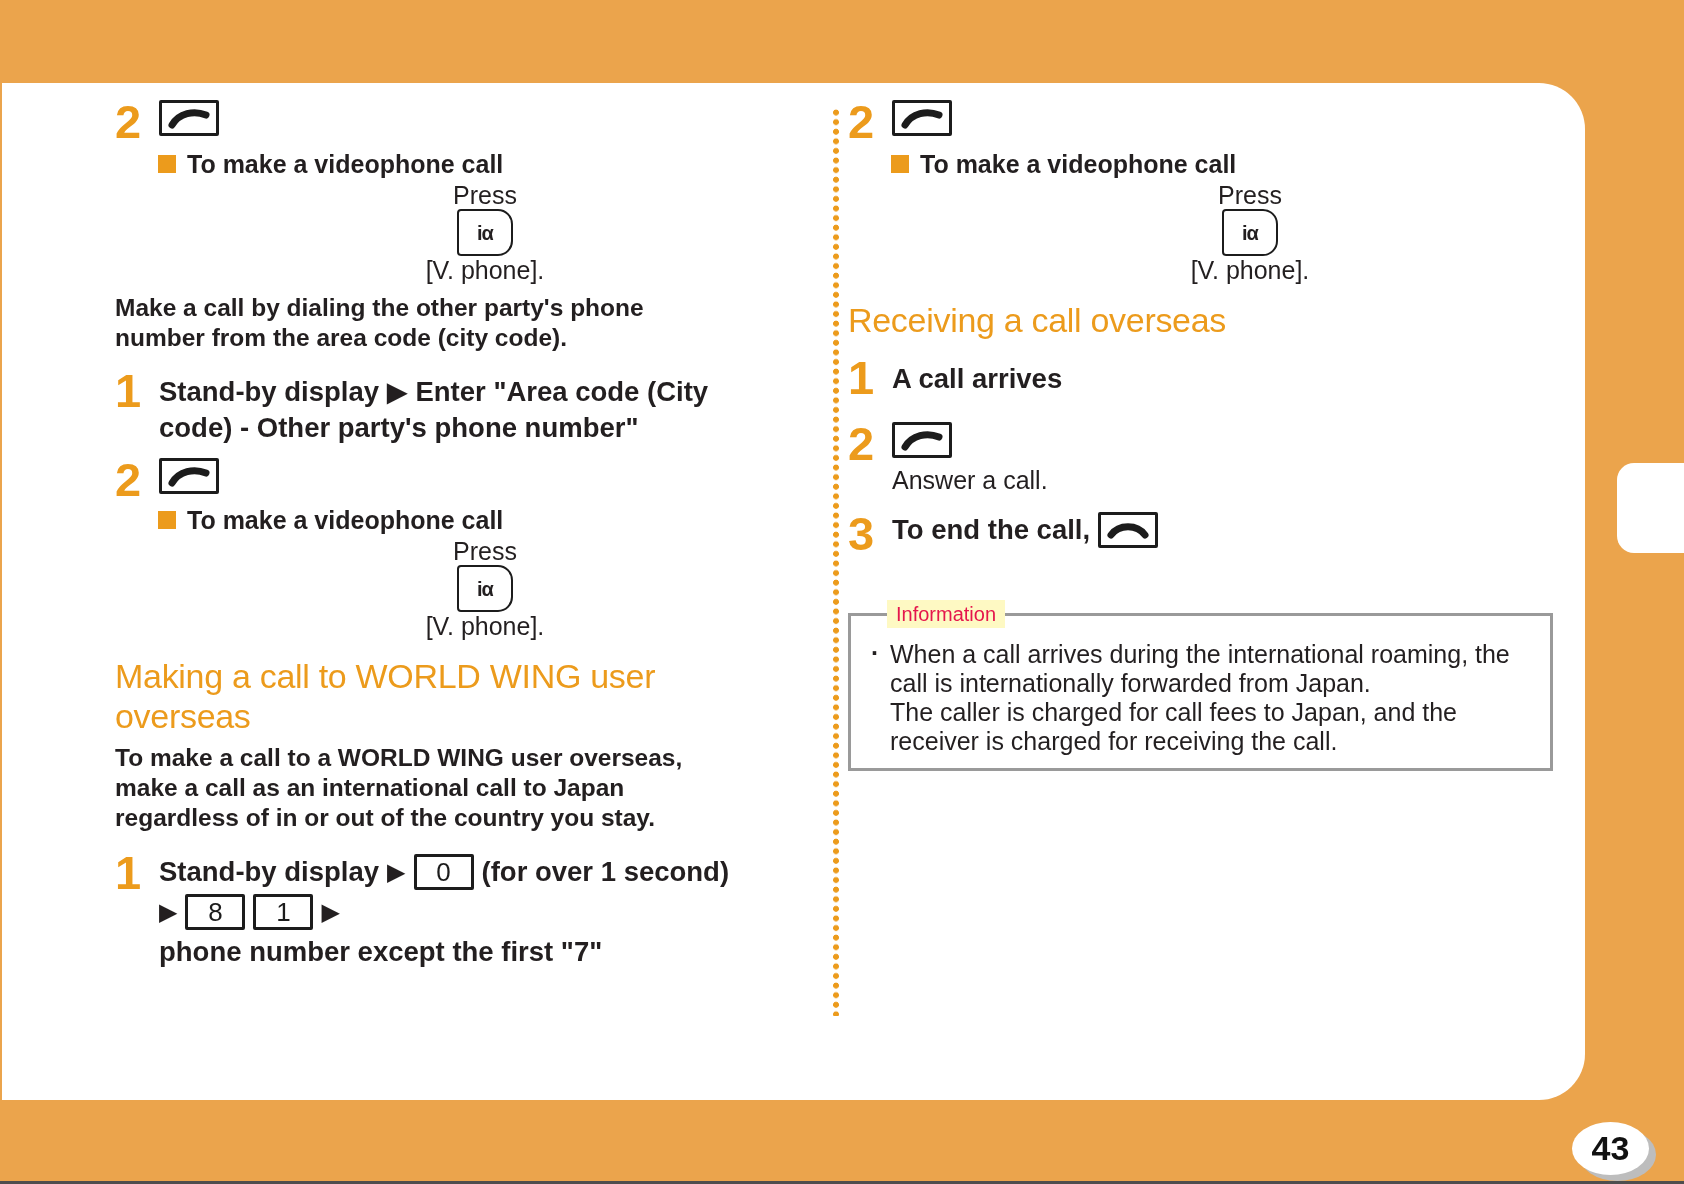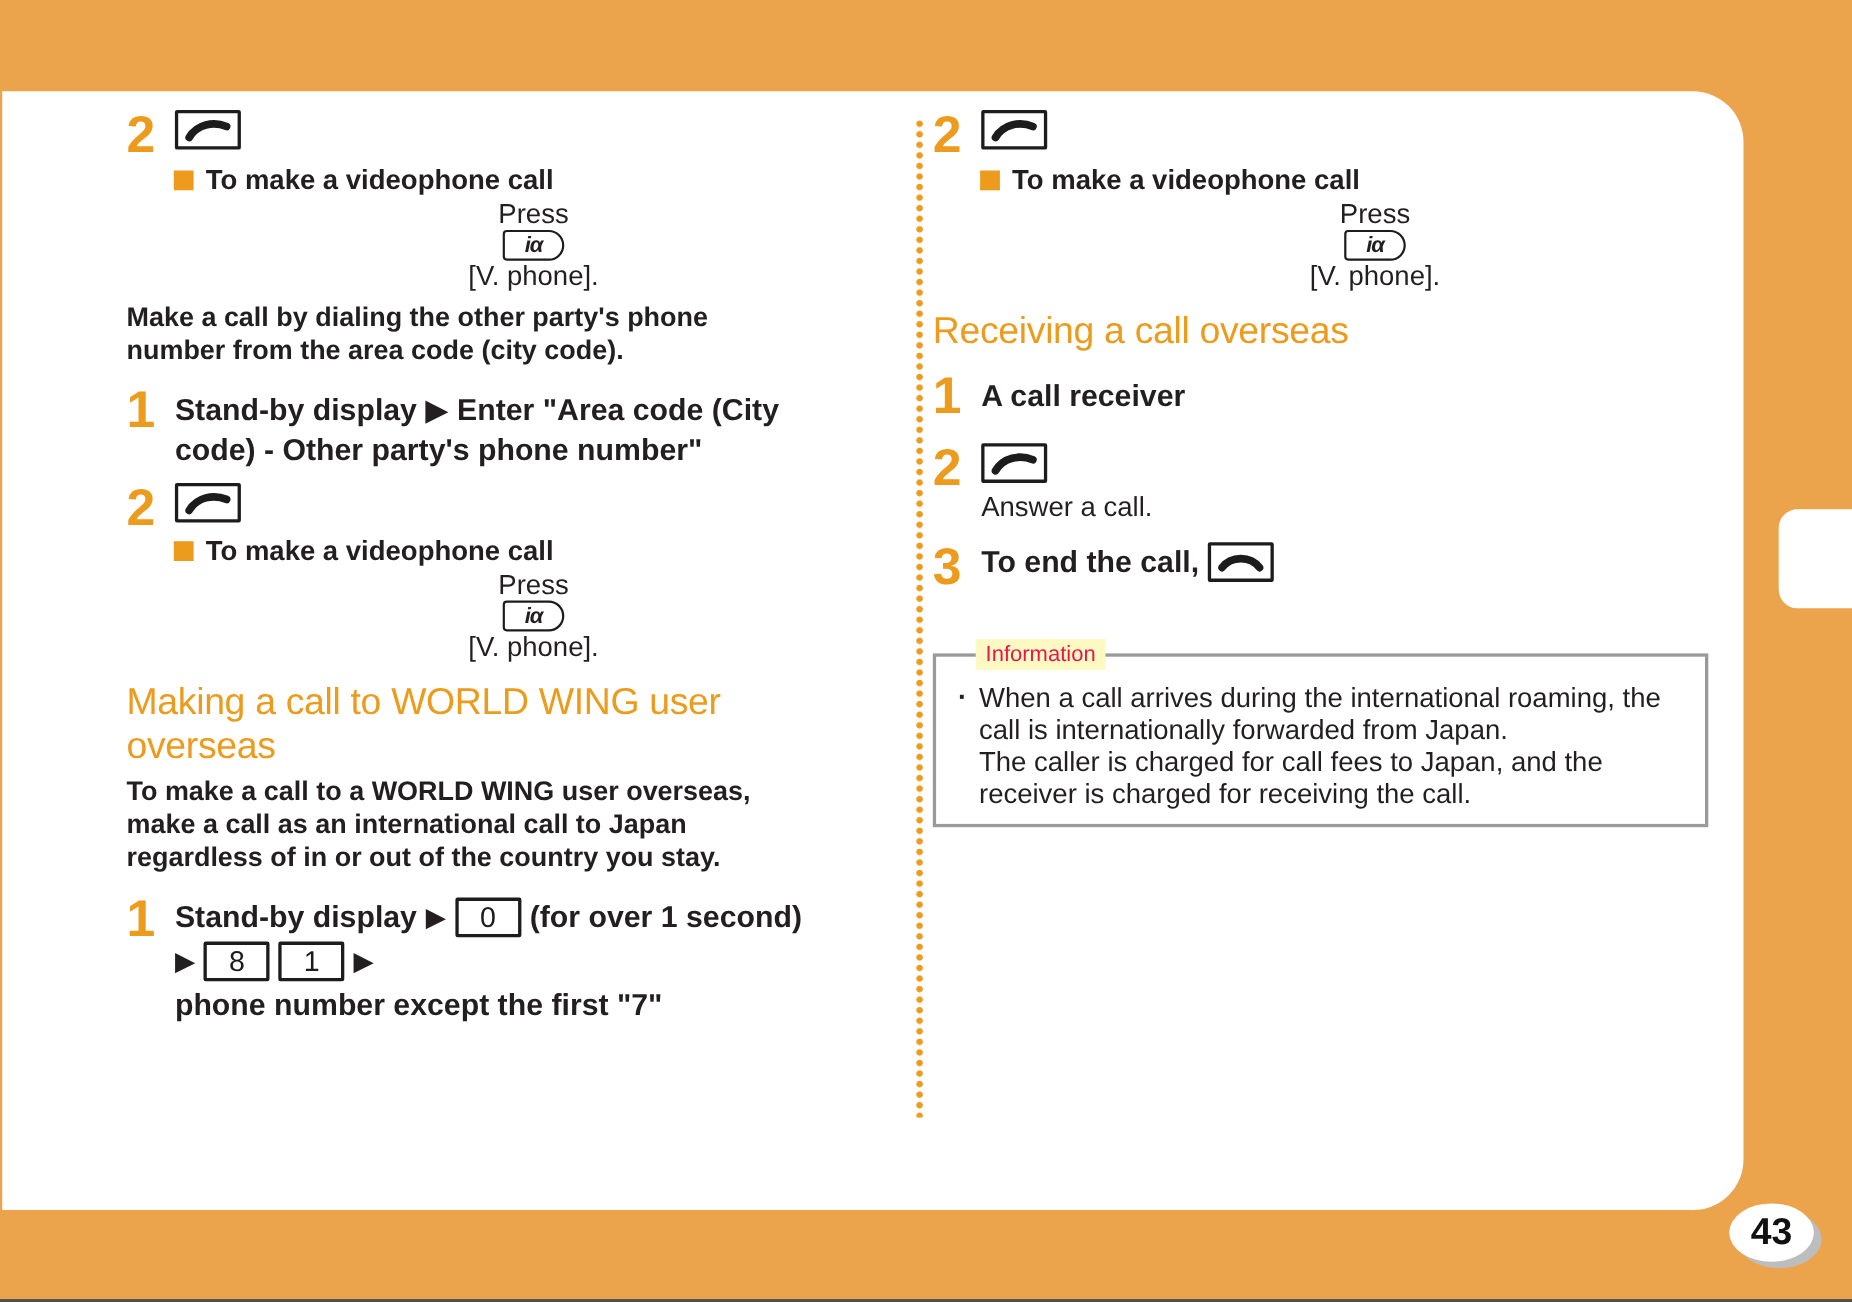--- a/index.html
+++ b/index.html
@@ -22,21 +22,21 @@
     background:#fff;border-radius:0 46px 46px 0;
   }
   .side-tab{
     position:absolute;right:0;top:463px;width:67px;height:90px;
     background:#fff;border-radius:17px 0 0 17px;
   }
   .bottom-edge{
     position:absolute;left:0;bottom:0;width:100%;height:3px;background:#4E4E4E;
   }
   .pagenum{
-    position:absolute;left:1572px;top:1094px;width:77px;height:53px;
+    position:absolute;left:1572px;top:1122px;width:77px;height:53px;
     background:#fff;border-radius:50%;
     box-shadow:7px 6px 0 #BDBDBD;
     display:flex;align-items:center;justify-content:center;
     font-weight:bold;font-size:34px;color:#111;
   }
   .divider{
     position:absolute;left:832px;top:108px;width:8px;height:908px;
     background-image:radial-gradient(circle at 4px 4.5px, var(--accent) 2.6px, rgba(0,0,0,0) 3.3px);
     background-size:8px 9.6px;background-repeat:repeat-y;
   }
@@ -52,22 +52,22 @@
   .step-body{flex:1;}
 
   .keybox{
     display:inline-flex;align-items:center;justify-content:center;
     border:3px solid #1C1C1C;background:#fff;vertical-align:middle;
     border-radius:2px;
   }
   .key-call{width:60px;height:36px;}
   .key-digit{width:60px;height:36px;font-size:26px;font-weight:normal;color:#1C1C1C;line-height:1;}
   .key-imode{
-    width:56px;height:28px;border-radius:4px 15px 15px 4px;border-width:2.5px;
-    font-weight:bold;font-style:italic;font-size:20px;letter-spacing:-1px;line-height:1;
+    width:56px;height:47px;border-radius:4px 15px 15px 4px;border-width:2.5px;
+    font-weight:bold;font-size:20px;letter-spacing:-1px;line-height:1;
     margin:0 4px;
   }
   .sub{margin-left:43px;margin-top:6px;}
   .sub-title{display:flex;align-items:center;gap:11px;font-weight:bold;font-size:25px;line-height:28px;}
   .sq{width:18px;height:18px;background:var(--accent);flex:0 0 18px;}
   .press{margin-left:45px;font-size:25px;line-height:28px;margin-top:3px;display:flex;align-items:center;flex-direction:column;}
 
   .heading{
     color:var(--accent);font-weight:normal;font-size:34px;line-height:40px;
     letter-spacing:-0.3px;margin:16px 0 0 0;
@@ -213,21 +213,21 @@
           <span>iα</span>
         </span>
       <span>[V. phone].</span>
     </div>
   </div>
 
   <h2 class="heading">Receiving a call overseas</h2>
 
   <div class="step mt-step1">
     <div class="num">1</div>
-    <div class="step-body step-text">A call receiver</div>
+    <div class="step-body step-text">A call arrives</div>
   </div>
 
   <div class="step" style="margin-top:22px">
     <div class="num">2</div>
     <div class="step-body">
       <span class="keybox key-call">
         <svg width="46" height="24" viewBox="0 0 46 24">
           <path d="M6 19 C 13 7, 28 4, 40 9" fill="none" stroke="#1C1C1C" stroke-width="7" stroke-linecap="round"></path>
         </svg>
       </span>

